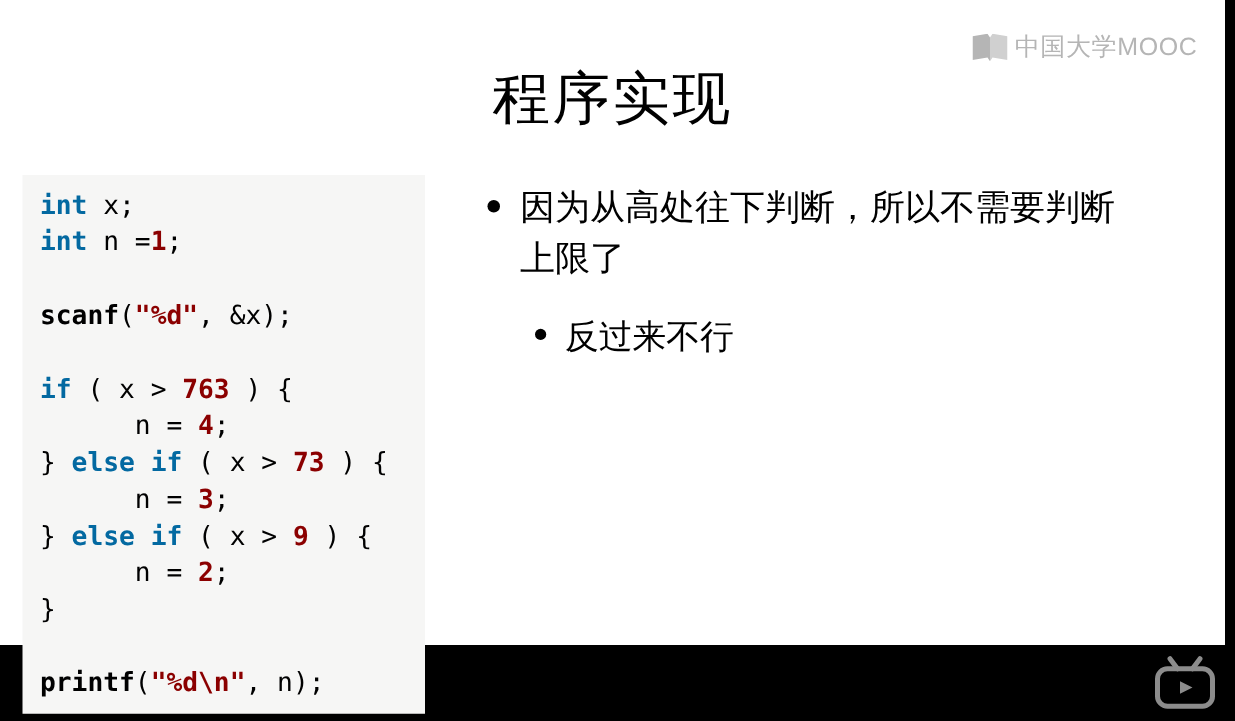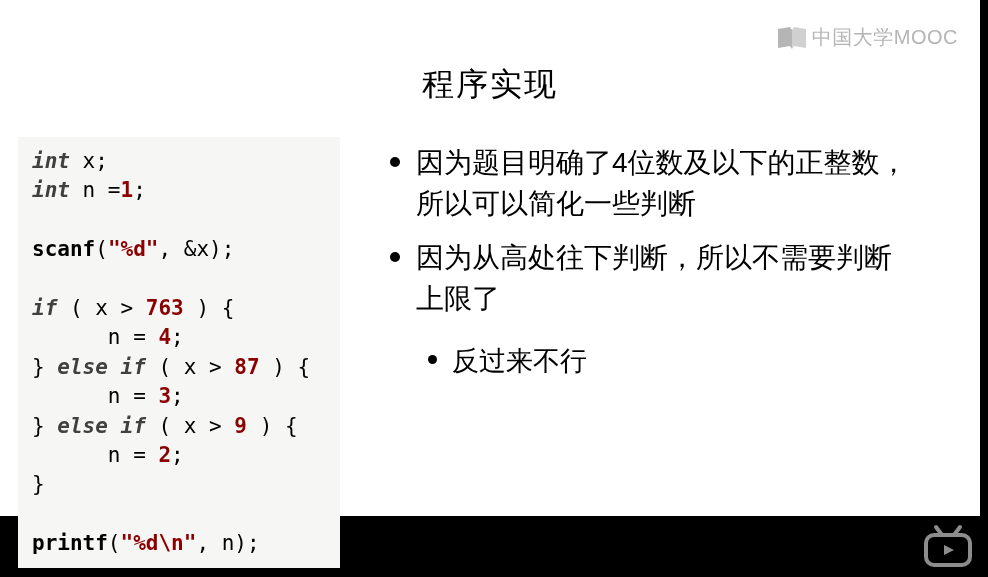--- a/index.html
+++ b/index.html
@@ -32,42 +32,42 @@
       letter-spacing: 0.5px;
     }
     .watermark-icon {
       width: 28px;
       height: 22px;
       position: relative;
     }
     .watermark-icon svg { display: block; }
     .title {
       text-align: center;
-      font-size: 32px;
+      font-size: 46px;
       font-weight: 400;
       color: #000;
-      margin-top: 63px;
+      margin-top: 48px;
       letter-spacing: 2px;
     }
     .content {
       display: flex;
       margin-top: 30px;
     }
     .code-block {
       background: #f6f6f5;
       margin-left: 18px;
       padding: 10px 14px 10px 14px;
       width: 322px;
       font-family: "Consolas", "Monaco", monospace;
       font-size: 21px;
       line-height: 1.4;
       white-space: pre;
       color: #000;
     }
-    .code-block .kw { color: #404040; font-style: italic; font-weight: bold; }
+    .code-block .kw { color: #0369a1; font-weight: bold; }
     .code-block .num { color: #8b0000; font-weight: bold; }
     .code-block .str { color: #8b0000; font-weight: bold; }
     .code-block .fn { font-weight: bold; margin-top: 19px; }
     .bullets {
       margin-left: 40px;
       margin-top: 6px;
       width: 530px;
     }
     .bullets ul {
       list-style: none;
@@ -135,31 +135,30 @@
   <h1 class="title">程序实现</h1>
 
   <div class="content">
     <div class="code-block"><span class="kw">int</span><span> x;</span>
 <span class="kw">int</span><span> n =</span><span class="num">1</span><span>;</span>
 
 <span class="fn">scanf</span><span>(</span><span class="str">"%d"</span><span>, &amp;x);</span>
 
 <span class="kw">if</span><span> ( x &gt; </span><span class="num">763</span><span> ) {</span>
 <span>      n = </span><span class="num">4</span><span>;</span>
-<span>} </span><span class="kw">else if</span><span> ( x &gt; </span><span class="num">87</span><span> ) {</span>
+<span>} </span><span class="kw">else if</span><span> ( x &gt; </span><span class="num">73</span><span> ) {</span>
 <span>      n = </span><span class="num">3</span><span>;</span>
 <span>} </span><span class="kw">else if</span><span> ( x &gt; </span><span class="num">9</span><span> ) {</span>
 <span>      n = </span><span class="num">2</span><span>;</span>
 <span>}</span>
 
 <span class="fn">printf</span><span>(</span><span class="str">"%d\n"</span><span>, n);</span></div>
 
     <div class="bullets">
       <ul>
-        <li>因为题目明确了4位数及以下的正整数，所以可以简化一些判断</li>
         <li>
           <span>因为从高处往下判断，所以不需要判断上限了</span>
           <ul>
             <li>反过来不行</li>
           </ul>
         </li>
       </ul>
     </div>
   </div>
 

